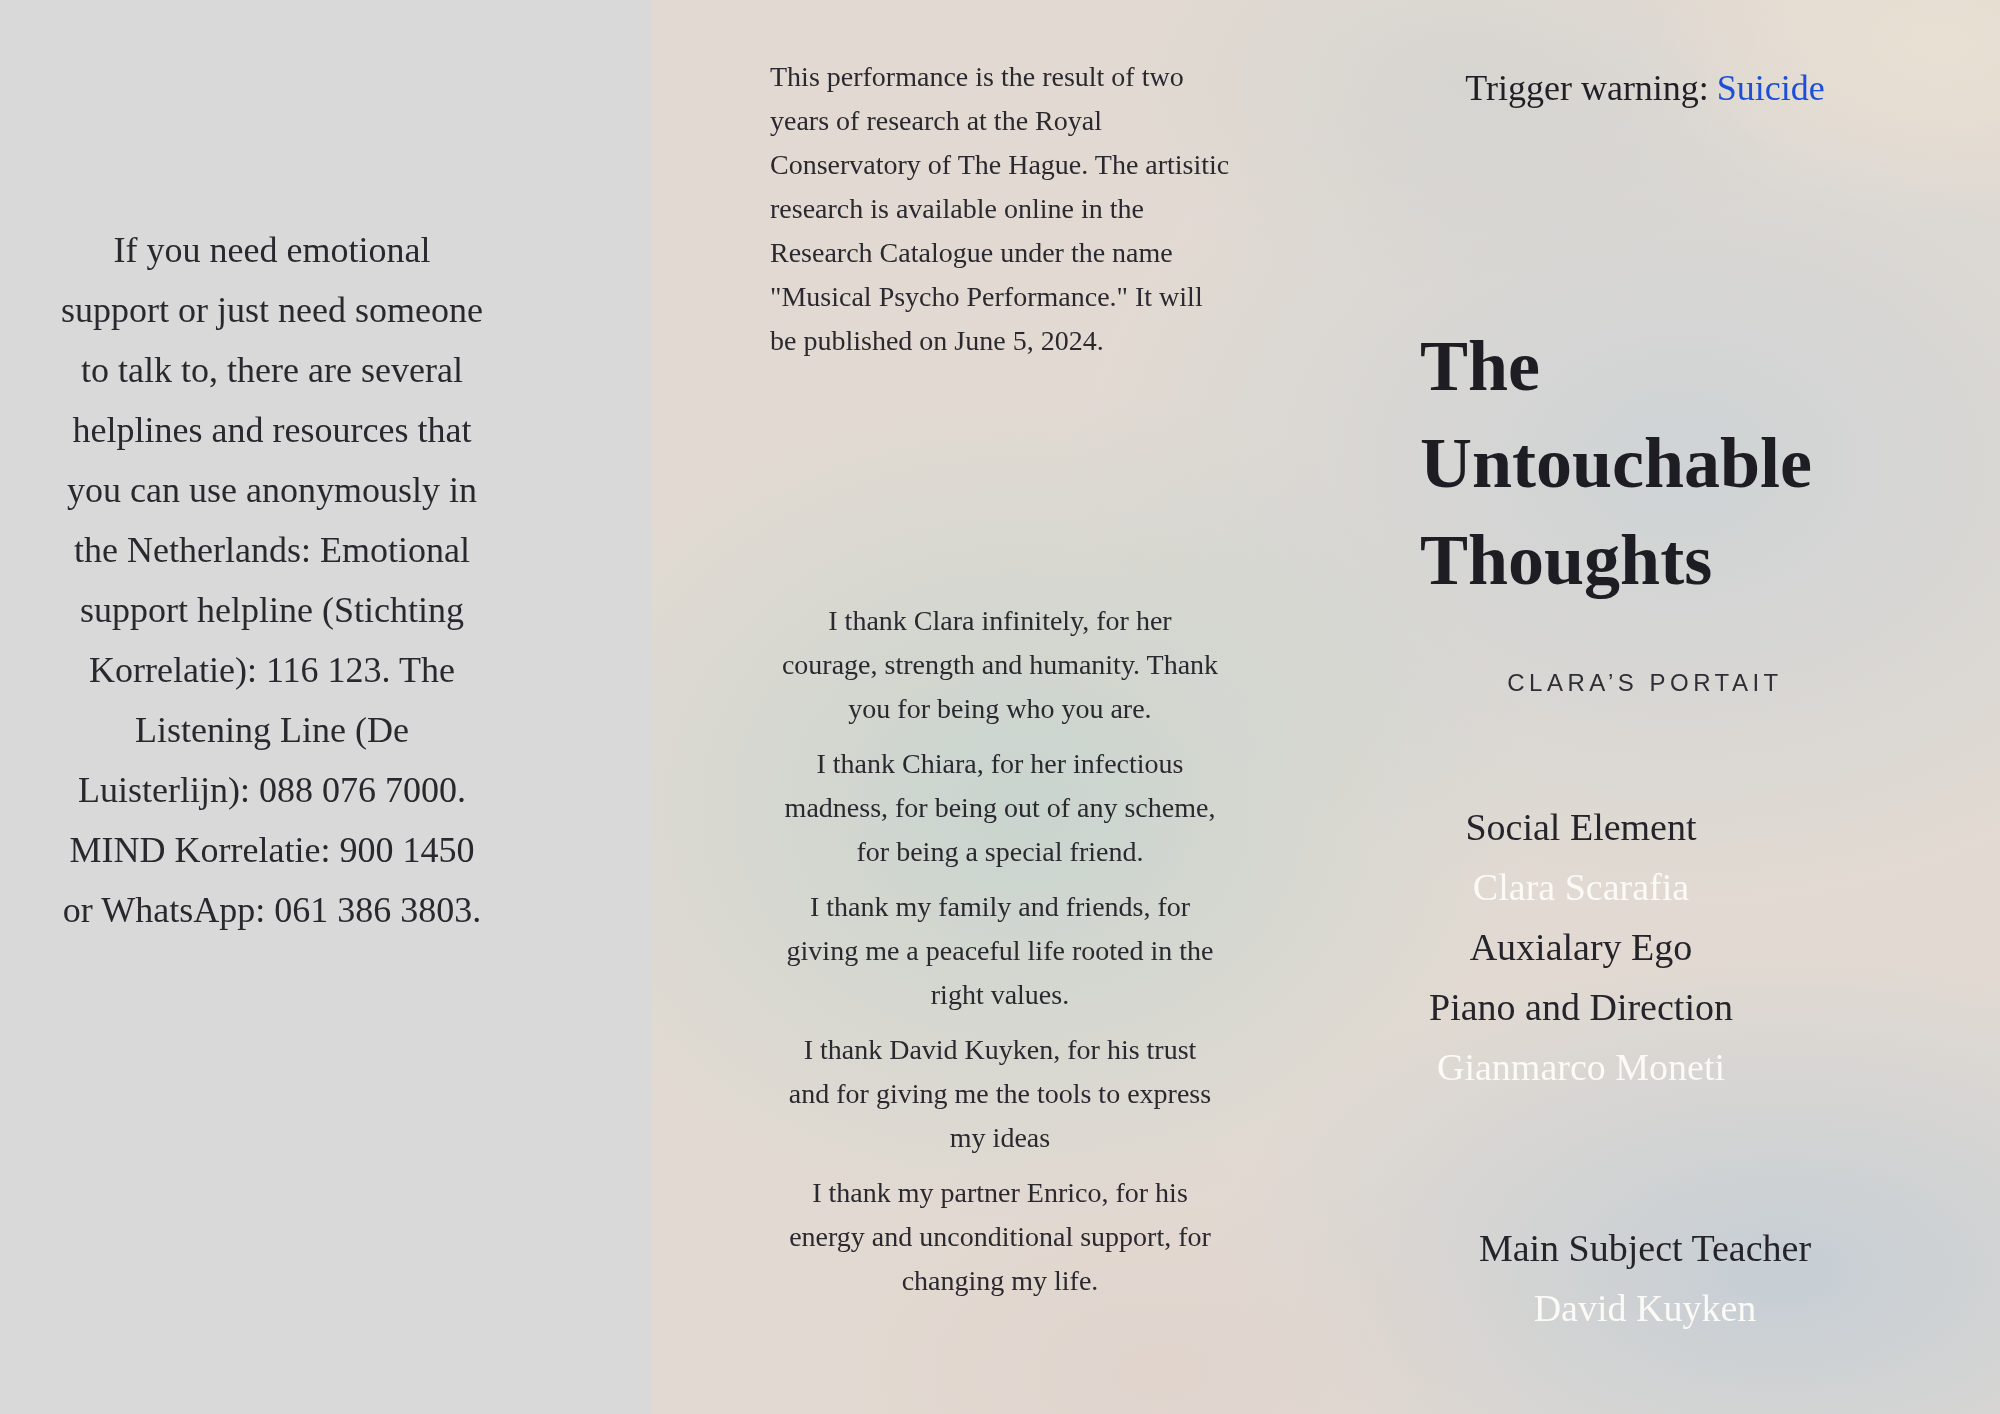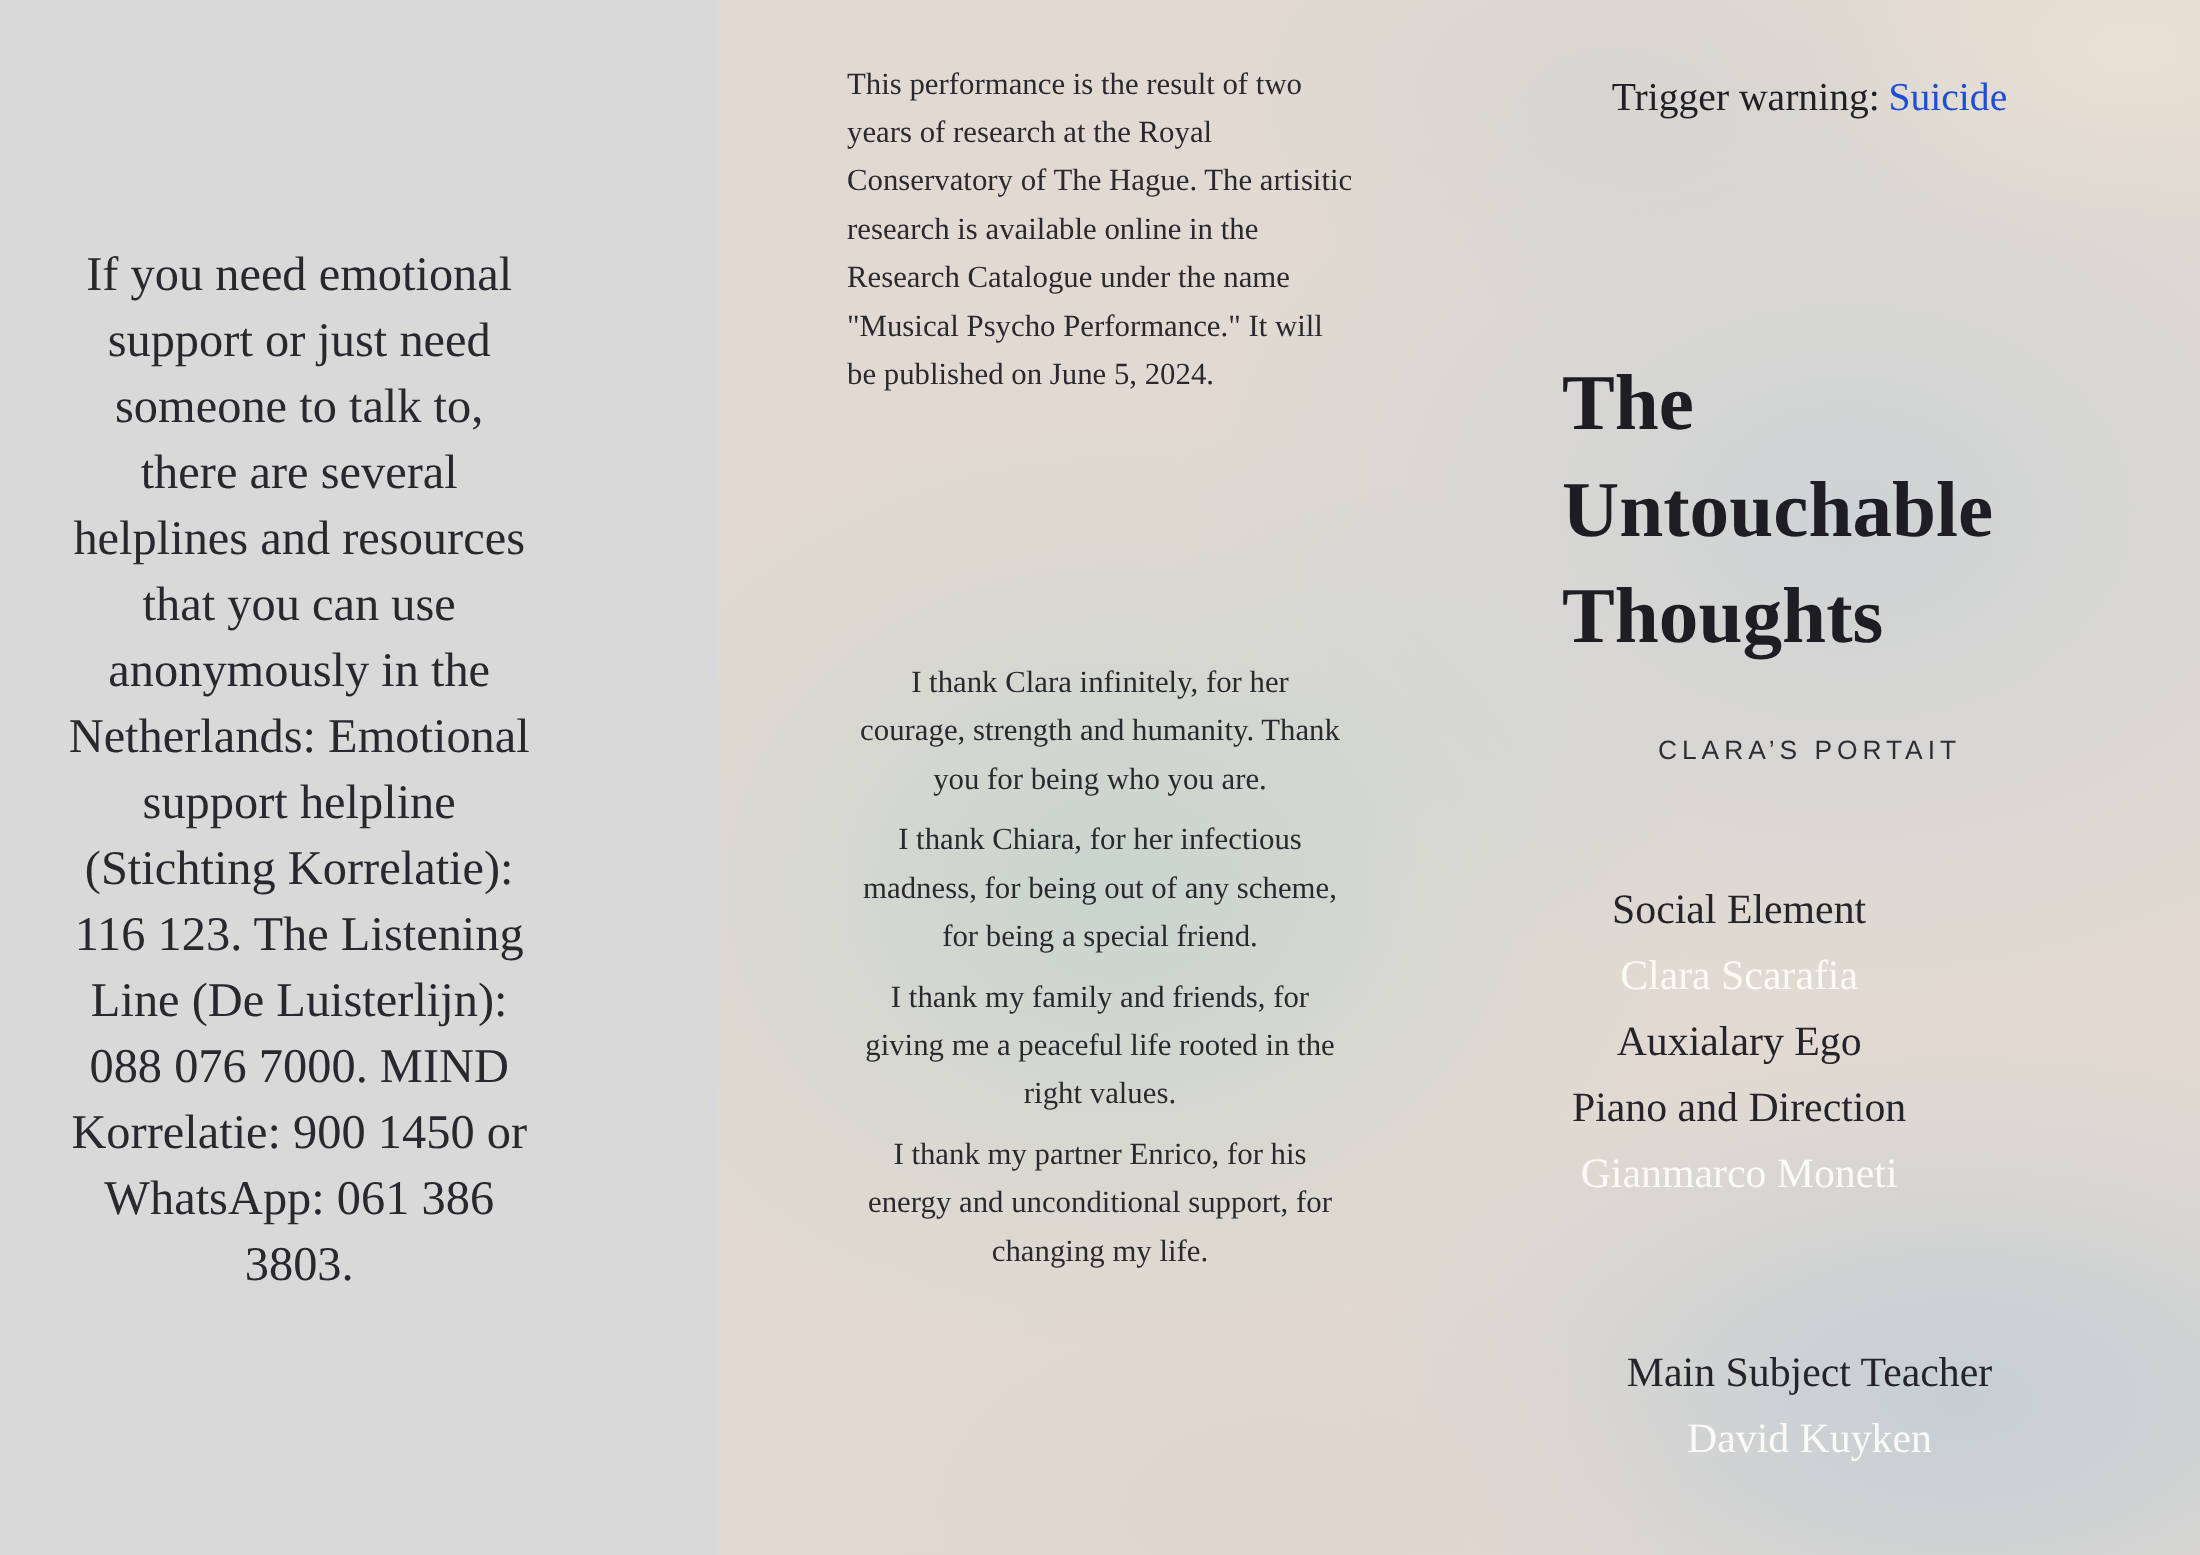--- a/index.html
+++ b/index.html
@@ -26,21 +26,21 @@
       radial-gradient(ellipse 500px 300px at 73% 6%,  rgba(210,211,208,0.70) 0%, rgba(210,211,208,0) 70%);
   }
   .panel-left {
     position: absolute; left: 0; top: 0;
     width: 652px; height: 1414px;
     background: #d9d9d9;
   }
   .helplines {
     position: absolute; left: 57px; top: 220px; width: 430px;
     margin: 0;
-    font-size: 44px; line-height: 60px;
+    font-size: 36px; line-height: 60px;
     text-align: center;
     color: #2a282e;
   }
   .research {
     position: absolute; left: 770px; top: 55px; width: 460px;
     font-size: 28px; line-height: 44px;
     text-align: left;
     color: #2b2930;
   }
   .thanks {
@@ -96,20 +96,21 @@
 
   <div class="panel-left"></div>
   <p class="helplines">If you need emotional support or just need someone to talk to, there are several helplines and resources that you can use anonymously in the Netherlands: Emotional support helpline (Stichting Korrelatie): 116 123. The Listening Line (De Luisterlijn): 088 076 7000. MIND Korrelatie: 900 1450 or WhatsApp: 061 386 3803.</p>
 
   <div class="research">This performance is the result of two years of research at the Royal Conservatory of The Hague. The artisitic research is available online in the Research Catalogue under the name "Musical Psycho Performance." It will be published on June 5, 2024.</div>
 
   <div class="thanks">
     <div>I thank Clara infinitely, for her courage, strength and humanity. Thank you for being who you are.</div>
     <div>I thank Chiara, for her infectious madness, for being out of any scheme, for being a special friend.</div>
     <div>I thank my family and friends, for giving me a peaceful life rooted in the right values.</div>
+    <div>I thank David Kuyken, for his trust and for giving me the tools to express my ideas</div>
     <div>I thank my partner Enrico, for his energy and unconditional support, for changing my life.</div>
   </div>
 
   <div class="trigger">
     <span class="label">Trigger warning:</span><span class="white">Suicide</span>
   </div>
 
   <h1 class="title">The Untouchable Thoughts</h1>
 
   <div class="subtitle">CLARA’S PORTAIT</div>

